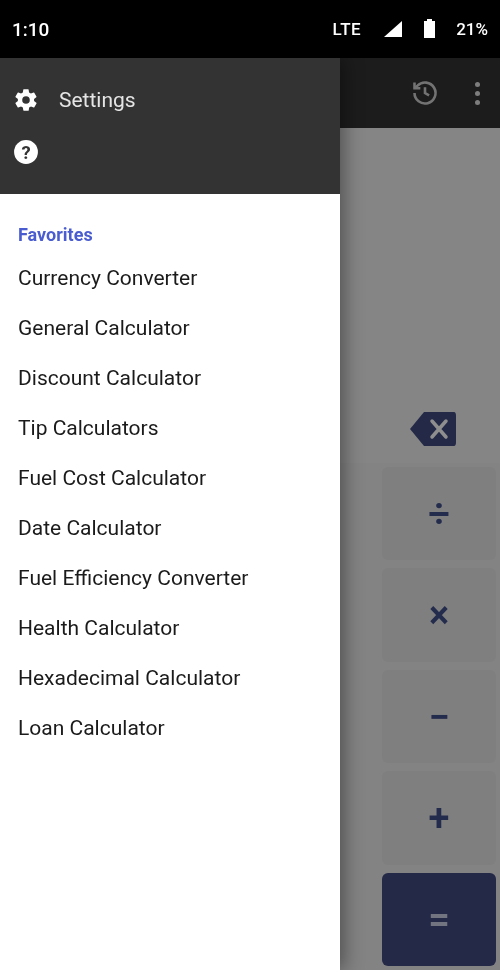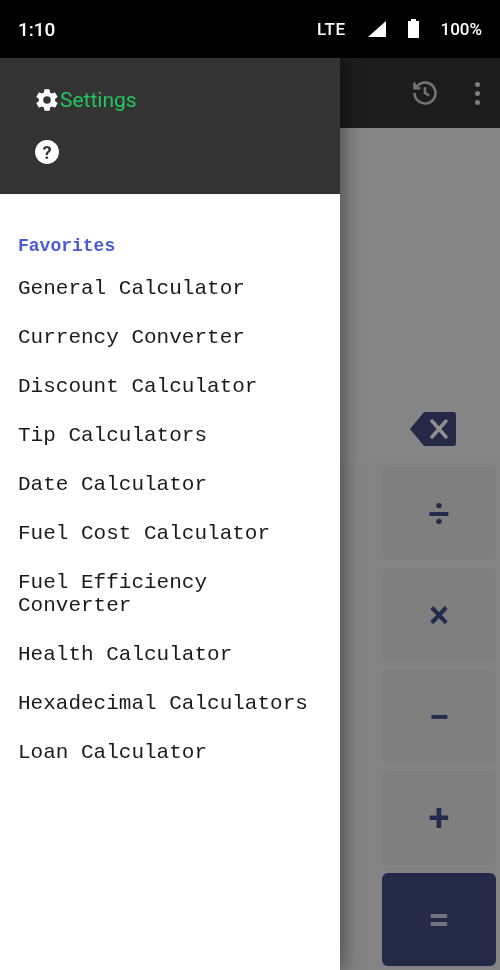--- a/index.html
+++ b/index.html
@@ -6,21 +6,21 @@
     html, body { width: 500px; height: 970px; overflow: hidden; font-family: -apple-system, Roboto, sans-serif; }
     body { background: #000; position: relative; }
 
     
     .status-bar {
       height: 58px;
       background: #000;
       display: flex;
       align-items: center;
       justify-content: space-between;
-      padding: 0 18px;
+      padding: 0 12px;
       color: #fff;
       font-size: 19px;
       font-weight: 500;
     }
     .status-right { display: flex; align-items: center; gap: 20px; font-size: 17px; }
     .status-right .lte { letter-spacing: 0.5px; margin-right: 2px; }
 
     
     .app-bar {
       height: 70px;
@@ -101,31 +101,31 @@
       display: flex;
       flex-direction: column;
     }
     .drawer-header {
       background: #333333;
       padding: 16px 0;
     }
     .drawer-header .row {
       display: flex;
       align-items: center;
-      padding: 13px 34px;
-      color: #22c55e;
+      gap: 20px;
+      padding: 13px 13px;
+      color: #e5e5e5;
       font-size: 21px;
     }
     .drawer-header .icon-slot { width: 26px; height: 26px; display:flex; align-items:center; justify-content:center; }
 
     .drawer-body {
       flex: 1;
       overflow: hidden;
-      padding: 24px 0 0 0;
-      font-family: Liberation Mono, monospace;
+      padding: 12px 0 0 0;
     }
     .section-header {
       color: #4a5dd0;
       font-size: 18px;
       font-weight: 700;
       padding: 18px 18px 8px 18px;
     }
     .item {
       color: #1b1b1b;
       font-size: 21px;
@@ -140,21 +140,21 @@
   <span>1:10</span>
   <div class="status-right">
     <span class="lte">LTE</span>
     <svg width="20" height="18" viewBox="0 0 20 18">
         <path d="M1 17 L19 17 L19 1 Z" fill="#fff"></path>
       </svg>
     <svg width="13" height="20" viewBox="0 0 13 20">
         <rect x="1" y="2" width="11" height="17" fill="#fff"></rect>
         <rect x="4" y="0" width="5" height="2" fill="#fff"></rect>
       </svg>
-    <span>100%</span>
+    <span>21%</span>
   </div>
 </div>
 
 <div class="app-bar">
   <svg width="28" height="28" viewBox="0 0 24 24" fill="none" stroke="#ddd" stroke-width="2.2">
     <path d="M3 12a9 9 0 1 0 2.6-6.3L3 8"></path>
     <polyline points="3 3 3 8 8 8"></polyline>
     <polyline points="12 7 12 12 15.5 14"></polyline>
   </svg>
   <div class="kebab">
@@ -198,25 +198,25 @@
         <svg width="26" height="26" viewBox="0 0 24 24" fill="#fff">
             <circle cx="12" cy="12" r="11" fill="#fff"></circle>
             <text x="12" y="18" text-anchor="middle" font-size="17" font-weight="700" fill="#333">?</text>
           </svg>
       </span>
     </div>
   </div>
 
   <div class="drawer-body">
     <div class="section-header">Favorites</div>
+    <div class="item">Currency Converter</div>
     <div class="item">General Calculator</div>
-    <div class="item">Currency Converter</div>
     <div class="item">Discount Calculator</div>
     <div class="item">Tip Calculators</div>
 
+    <div class="item">Fuel Cost Calculator</div>
     <div class="item">Date Calculator</div>
-    <div class="item">Fuel Cost Calculator</div>
     <div class="item">Fuel Efficiency Converter</div>
     <div class="item">Health Calculator</div>
-    <div class="item">Hexadecimal Calculators</div>
+    <div class="item">Hexadecimal Calculator</div>
     <div class="item">Loan Calculator</div>
   </div>
 </nav>
 
 </body></html>

